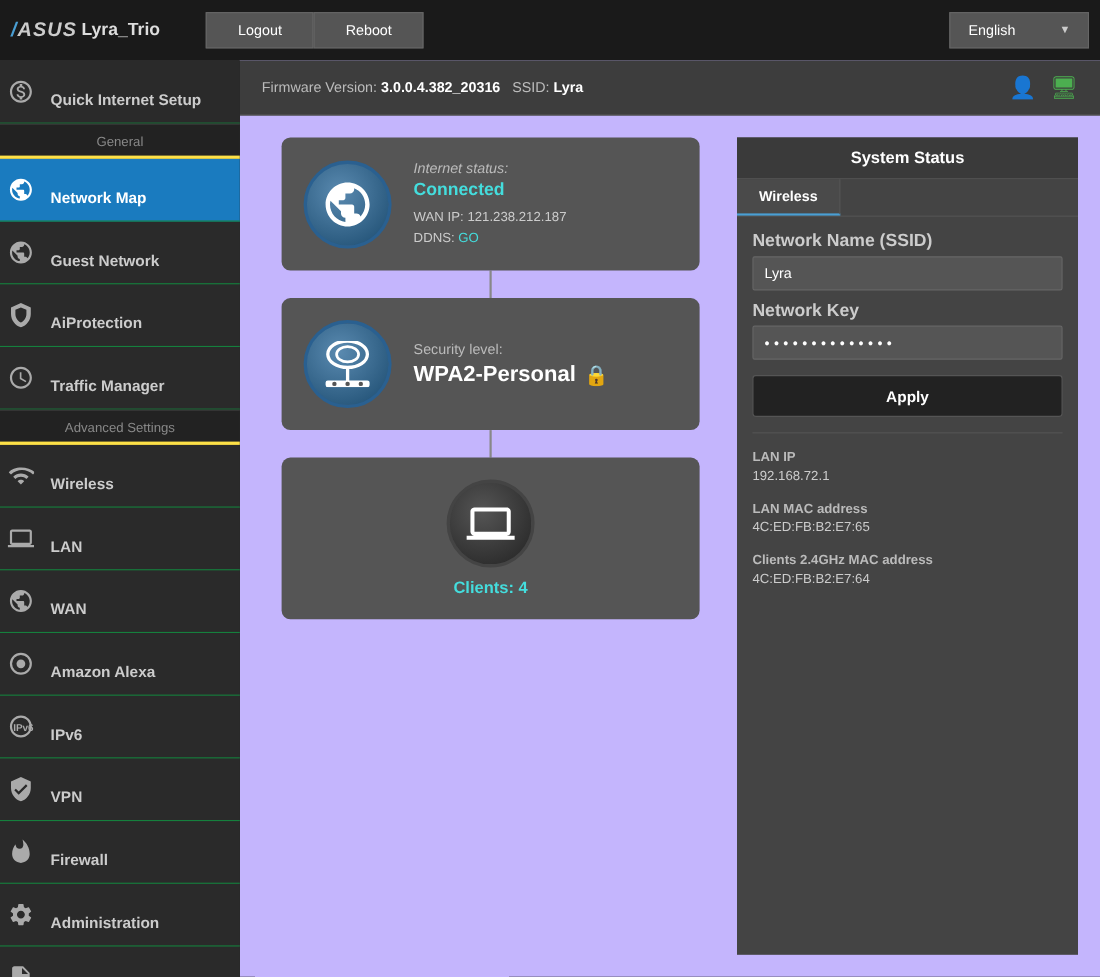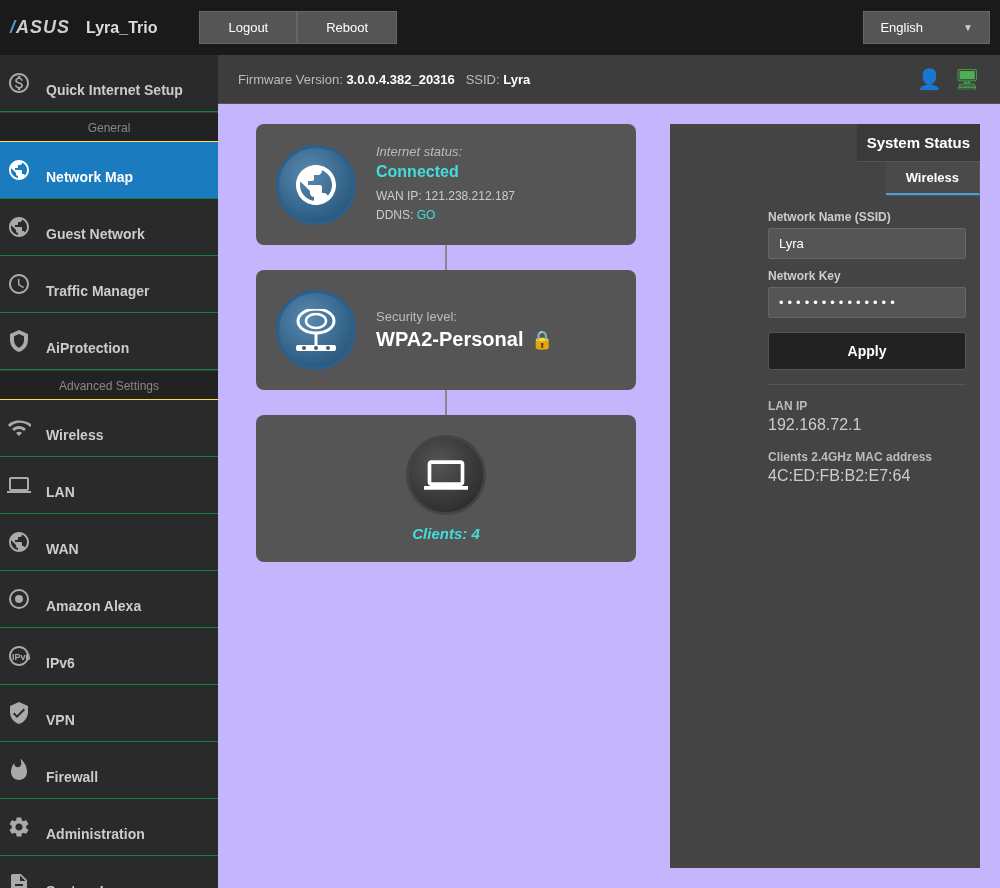--- a/index.html
+++ b/index.html
@@ -15,21 +15,21 @@
     .header {
       display: flex;
       align-items: center;
       background: #1a1a1a;
       height: 55px;
       padding: 0 10px;
     }
     .logo-area {
       display: flex;
       align-items: center;
-      gap: 16px;
+      gap: 4px;
       margin-right: 20px;
     }
     .asus-logo {
       color: #ccc;
       font-weight: bold;
       font-size: 18px;
       font-style: italic;
       letter-spacing: 1px;
     }
     .asus-logo span { color: #4a9fd4; }
@@ -80,21 +80,21 @@
       background: #2a2a2a;
       flex-shrink: 0;
       overflow-y: auto;
     }
     .sidebar-section-label {
       color: #888;
       font-size: 12px;
       text-align: center;
       padding: 8px 0 6px;
       border-top: 1px solid #3a3a3a;
-      border-bottom: 1px solid #fde047;
+      border-bottom: 3px solid #fde047;
       background: #222;
     }
 
     .sidebar-item {
       display: flex;
       align-items: flex-end;
       gap: 12px;
       padding: 13px 4px;
       color: #ccc;
       font-size: 14px;
@@ -255,21 +255,20 @@
       display: flex;
       align-items: center;
       gap: 8px;
     }
     .lock-icon { font-size: 18px; }
 
     .clients-count {
       color: #ccc;
       font-size: 15px;
       margin-top: 10px;
-      font-style: italic;
     }
     .clients-count span { color: #4dd; font-weight: bold; }
 
     .view-list-btn {
       background: #333;
       color: #fff;
       border: none;
       padding: 10px 30px;
       margin-top: 12px;
       border-radius: 4px;
@@ -278,21 +277,20 @@
       font-weight: bold;
     }
 
     
     .system-status {
       width: 310px;
       background: #444;
       flex-shrink: 0;
       display: flex;
       flex-direction: column;
-      align-items: flex-end;
     }
     .ss-title {
       background: #3a3a3a;
       color: #fff;
       font-size: 15px;
       font-weight: bold;
       text-align: center;
       padding: 10px;
       border-bottom: 1px solid #555;
     }
@@ -314,21 +312,21 @@
       border-bottom: 2px solid #4a9fd4;
     }
     .ss-body {
       padding: 14px;
       display: flex;
       flex-direction: column;
       gap: 10px;
     }
     .ss-field-label {
       color: #ccc;
-      font-size: 12px;
+      font-size: 16px;
       font-weight: bold;
       margin-bottom: 4px;
     }
     .ss-input {
       width: 100%;
       background: #555;
       border: 1px solid #666;
       color: #fff;
       padding: 7px 10px;
       font-size: 13px;
@@ -355,21 +353,21 @@
       margin: 4px 0;
     }
     .ss-info-label {
       color: #bbb;
       font-size: 12px;
       font-weight: bold;
       margin-bottom: 3px;
     }
     .ss-info-value {
       color: #ccc;
-      font-size: 16px;
+      font-size: 12px;
       margin-bottom: 6px;
     }
   </style>
 </head>
 <body>
 
 <div class="header">
   <div class="logo-area">
     <div class="asus-logo">
       <span>/</span>ASUS
@@ -416,33 +414,33 @@
         <svg width="24" height="24" viewBox="0 0 24 24" fill="#aaa">
           <path d="M12 2C6.48 2 2 6.48 2 12s4.48 10 10 10 10-4.48 10-10S17.52 2 12 2zm-1 17.93c-3.95-.49-7-3.85-7-7.93 0-.62.08-1.21.21-1.79L9 15v1c0 1.1.9 2 2 2v1.93zm6.9-2.54c-.26-.81-1-1.39-1.9-1.39h-1v-3c0-.55-.45-1-1-1H8v-2h2c.55 0 1-.45 1-1V7h2c1.1 0 2-.9 2-2v-.41c2.93 1.19 5 4.06 5 7.41 0 2.08-.8 3.97-2.1 5.39z"></path>
         </svg>
       </div>
       <div>Guest Network</div>
     </div>
 
     <div class="sidebar-item">
       <div class="sidebar-icon">
         <svg width="24" height="24" viewBox="0 0 24 24" fill="#aaa">
+          <path d="M12 1L3 5v6c0 5.55 3.84 10.74 9 12 5.16-1.26 9-6.45 9-12V5l-9-4zm0 4l5 2.18V11c0 3.39-2.26 6.56-5 7.73-2.74-1.17-5-4.34-5-7.73V7.18L12 5z"></path>
+        </svg>
+      </div>
+      <div>AiProtection</div>
+    </div>
+
+    <div class="sidebar-item">
+      <div class="sidebar-icon">
+        <svg width="24" height="24" viewBox="0 0 24 24" fill="#aaa">
           <path d="M12 2C6.48 2 2 6.48 2 12s4.48 10 10 10 10-4.48 10-10S17.52 2 12 2zm0 18c-4.41 0-8-3.59-8-8s3.59-8 8-8 8 3.59 8 8-3.59 8-8 8zm.5-13H11v6l5.25 3.15.75-1.23-4.5-2.67V7z"></path>
         </svg>
       </div>
       <div>Traffic Manager</div>
-    </div>
-
-    <div class="sidebar-item">
-      <div class="sidebar-icon">
-        <svg width="24" height="24" viewBox="0 0 24 24" fill="#aaa">
-          <path d="M12 1L3 5v6c0 5.55 3.84 10.74 9 12 5.16-1.26 9-6.45 9-12V5l-9-4zm0 4l5 2.18V11c0 3.39-2.26 6.56-5 7.73-2.74-1.17-5-4.34-5-7.73V7.18L12 5z"></path>
-        </svg>
-      </div>
-      <div>AiProtection</div>
     </div>
 
     <div class="sidebar-section-label">Advanced Settings</div>
 
     <div class="sidebar-item">
       <div class="sidebar-icon">
         <svg width="24" height="24" viewBox="0 0 24 24" fill="#aaa">
           <path d="M1 9l2 2c5.52-5.52 14.48-5.52 20 0l2-2C18.93 2.93 5.07 2.93 1 9zm8 8l3 3 3-3c-1.65-1.66-4.34-1.66-6 0zm-4-4l2 2c2.76-2.76 7.24-2.76 10 0l2-2C15.14 9.14 8.87 9.14 5 13z"></path>
         </svg>
       </div>
@@ -611,20 +609,24 @@
             <div class="ss-field-label">Network Key</div>
             <input class="ss-input" type="password" value="password123456" style="">
           </div>
           <button class="apply-btn">Apply</button>
           <hr class="ss-divider">
           <div>
             <div class="ss-info-label">LAN IP</div>
             <div class="ss-info-value">192.168.72.1</div>
           </div>
           <div>
+            <div class="ss-info-label">LAN MAC address</div>
+            <div class="ss-info-value">4C:ED:FB:B2:E7:65</div>
+          </div>
+          <div>
             <div class="ss-info-label">Clients 2.4GHz MAC address</div>
             <div class="ss-info-value">4C:ED:FB:B2:E7:64</div>
           </div>
         </div>
       </div>
     </div>
   </div>
 </div>
 
 </body></html>

